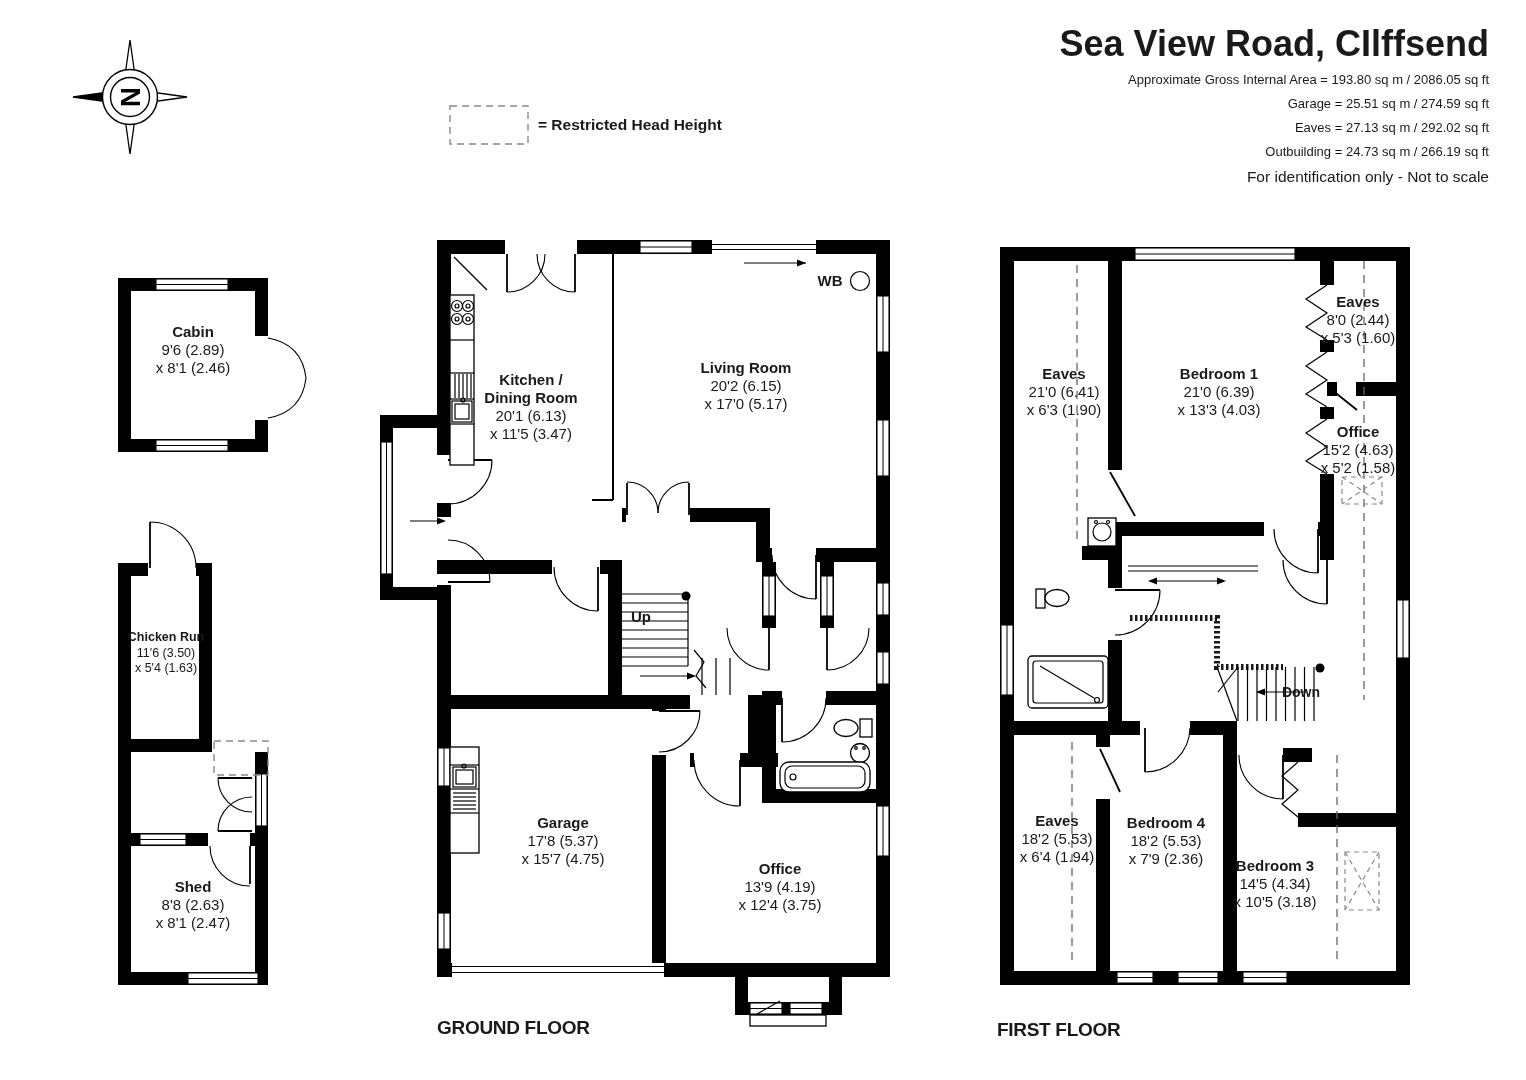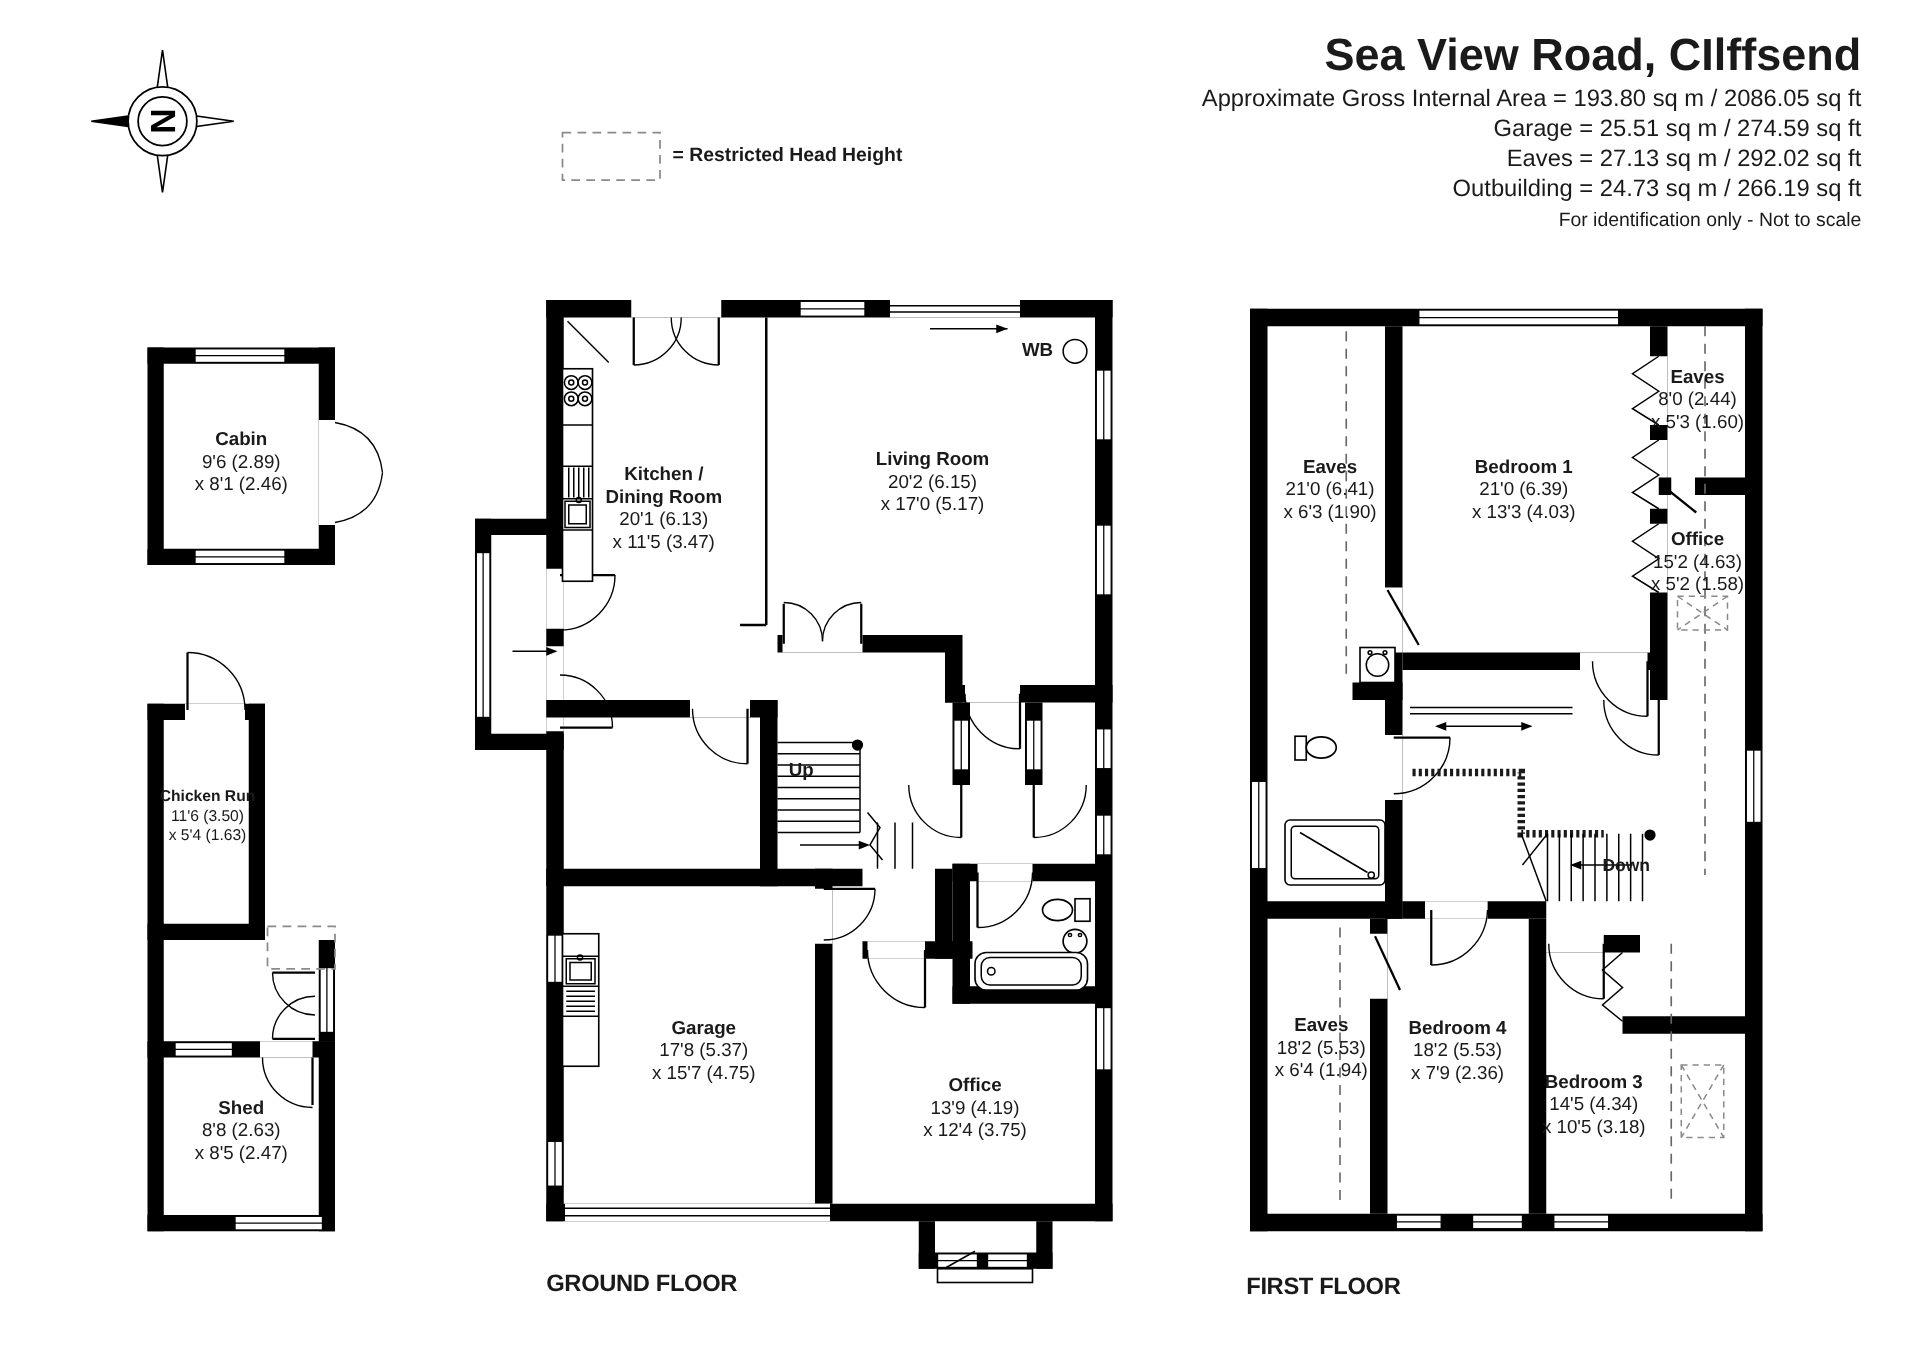--- a/index.html
+++ b/index.html
@@ -20,21 +20,21 @@
   .dashc{stroke:#666;stroke-width:1.3;stroke-dasharray:8 6;fill:none;}
   .rail{stroke:#1a1a1a;stroke-width:6;fill:none;stroke-dasharray:2.5 2.5;}
   .ah{fill:#000;}
   .rl{position:absolute;text-align:center;font-size:15px;line-height:18px;}
   .rl b,.rl span{display:block;}
   .rl.sm{font-size:12.5px;line-height:15.5px;}
   .ann{position:absolute;font-weight:bold;font-size:15px;text-align:center;}
   .flabel{position:absolute;font-weight:bold;font-size:19px;letter-spacing:-0.3px;}
   .header{position:absolute;top:26px;right:37px;text-align:right;}
   .header .title{font-size:36px;font-weight:bold;line-height:36px;margin-bottom:6px;}
-  .header .hline{font-size:19px;line-height:24px;}
+  .header .hline{font-size:13px;line-height:24px;}
   .header .note{font-size:15.5px;line-height:22px;margin-top:2px;}
   .legend-text{position:absolute;left:538px;top:116px;font-size:15.5px;font-weight:bold;}
 </style>
 </head>
 <body>
 
 <div class="canvas">
 
 <svg width="1526" height="1080" viewBox="0 0 1526 1080">
 
@@ -471,34 +471,34 @@
     <div class="title">Sea View Road, CIlffsend</div>
     <div class="hline">Approximate Gross Internal Area = 193.80 sq m / 2086.05 sq ft</div>
     <div class="hline">Garage = 25.51 sq m / 274.59 sq ft</div>
     <div class="hline">Eaves = 27.13 sq m / 292.02 sq ft</div>
     <div class="hline">Outbuilding = 24.73 sq m / 266.19 sq ft</div>
     <div class="note">For identification only - Not to scale</div>
   </div>
 
   <div class="legend-text">= Restricted Head Height</div>
 
-  <div class="rl" style="left:118px;top:343px;width:150px">
+  <div class="rl" style="left:118px;top:323px;width:150px">
     <b>Cabin</b>
     <span>9'6 (2.89)</span>
     <span>x 8'1 (2.46)</span>
   </div>
   <div class="rl sm" style="left:116px;top:630px;width:100px">
     <b>Chicken Run</b>
     <span>11'6 (3.50)</span>
     <span>x 5'4 (1.63)</span>
   </div>
   <div class="rl" style="left:118px;top:878px;width:150px">
     <b>Shed</b>
     <span>8'8 (2.63)</span>
-    <span>x 8'5 (2.47)</span>
+    <span>x 8'1 (2.47)</span>
   </div>
 
   <div class="rl" style="left:456px;top:371px;width:150px">
     <b>Kitchen /</b>
     <b>Dining Room</b>
     <span>20'1 (6.13)</span>
     <span>x 11'5 (3.47)</span>
   </div>
   <div class="rl" style="left:671px;top:359px;width:150px">
     <b>Living Room</b>

